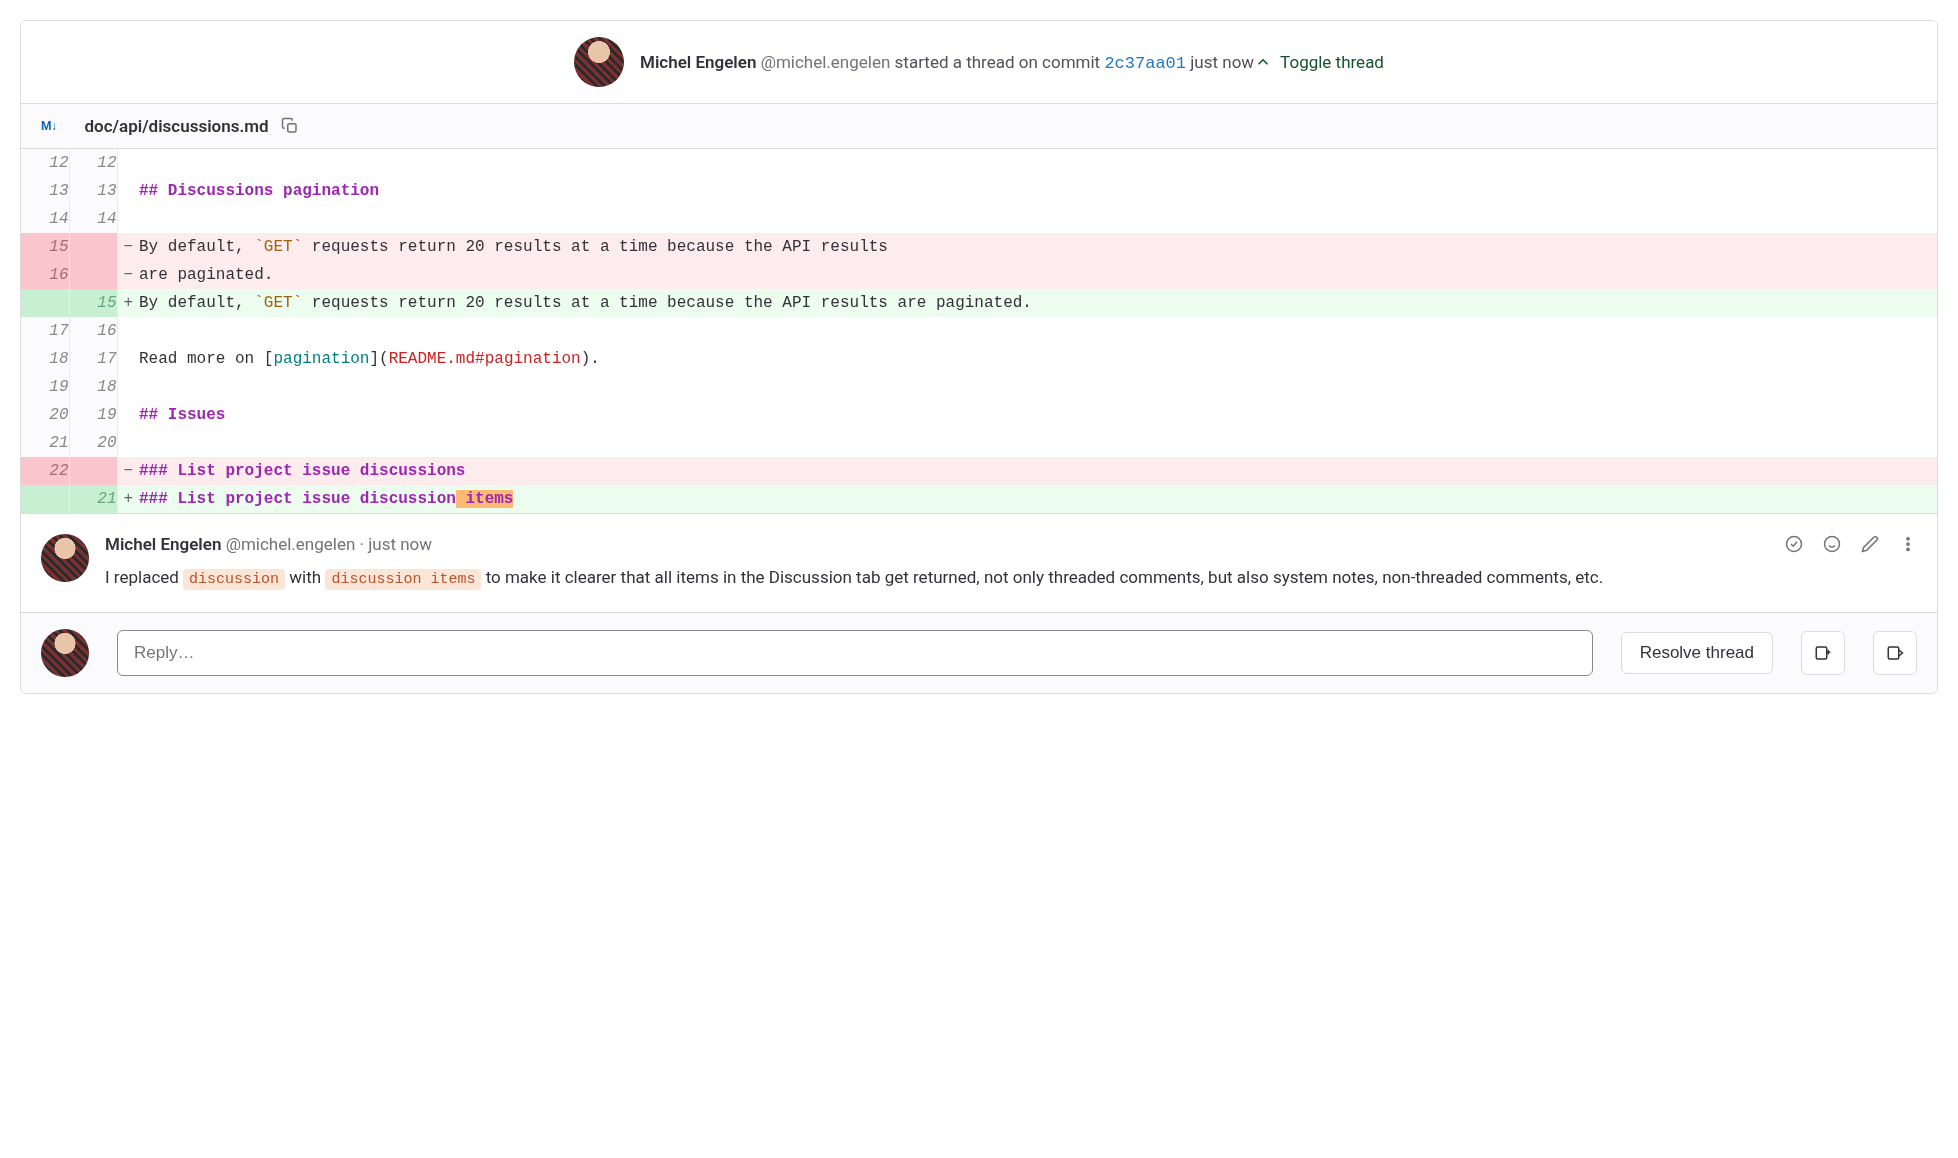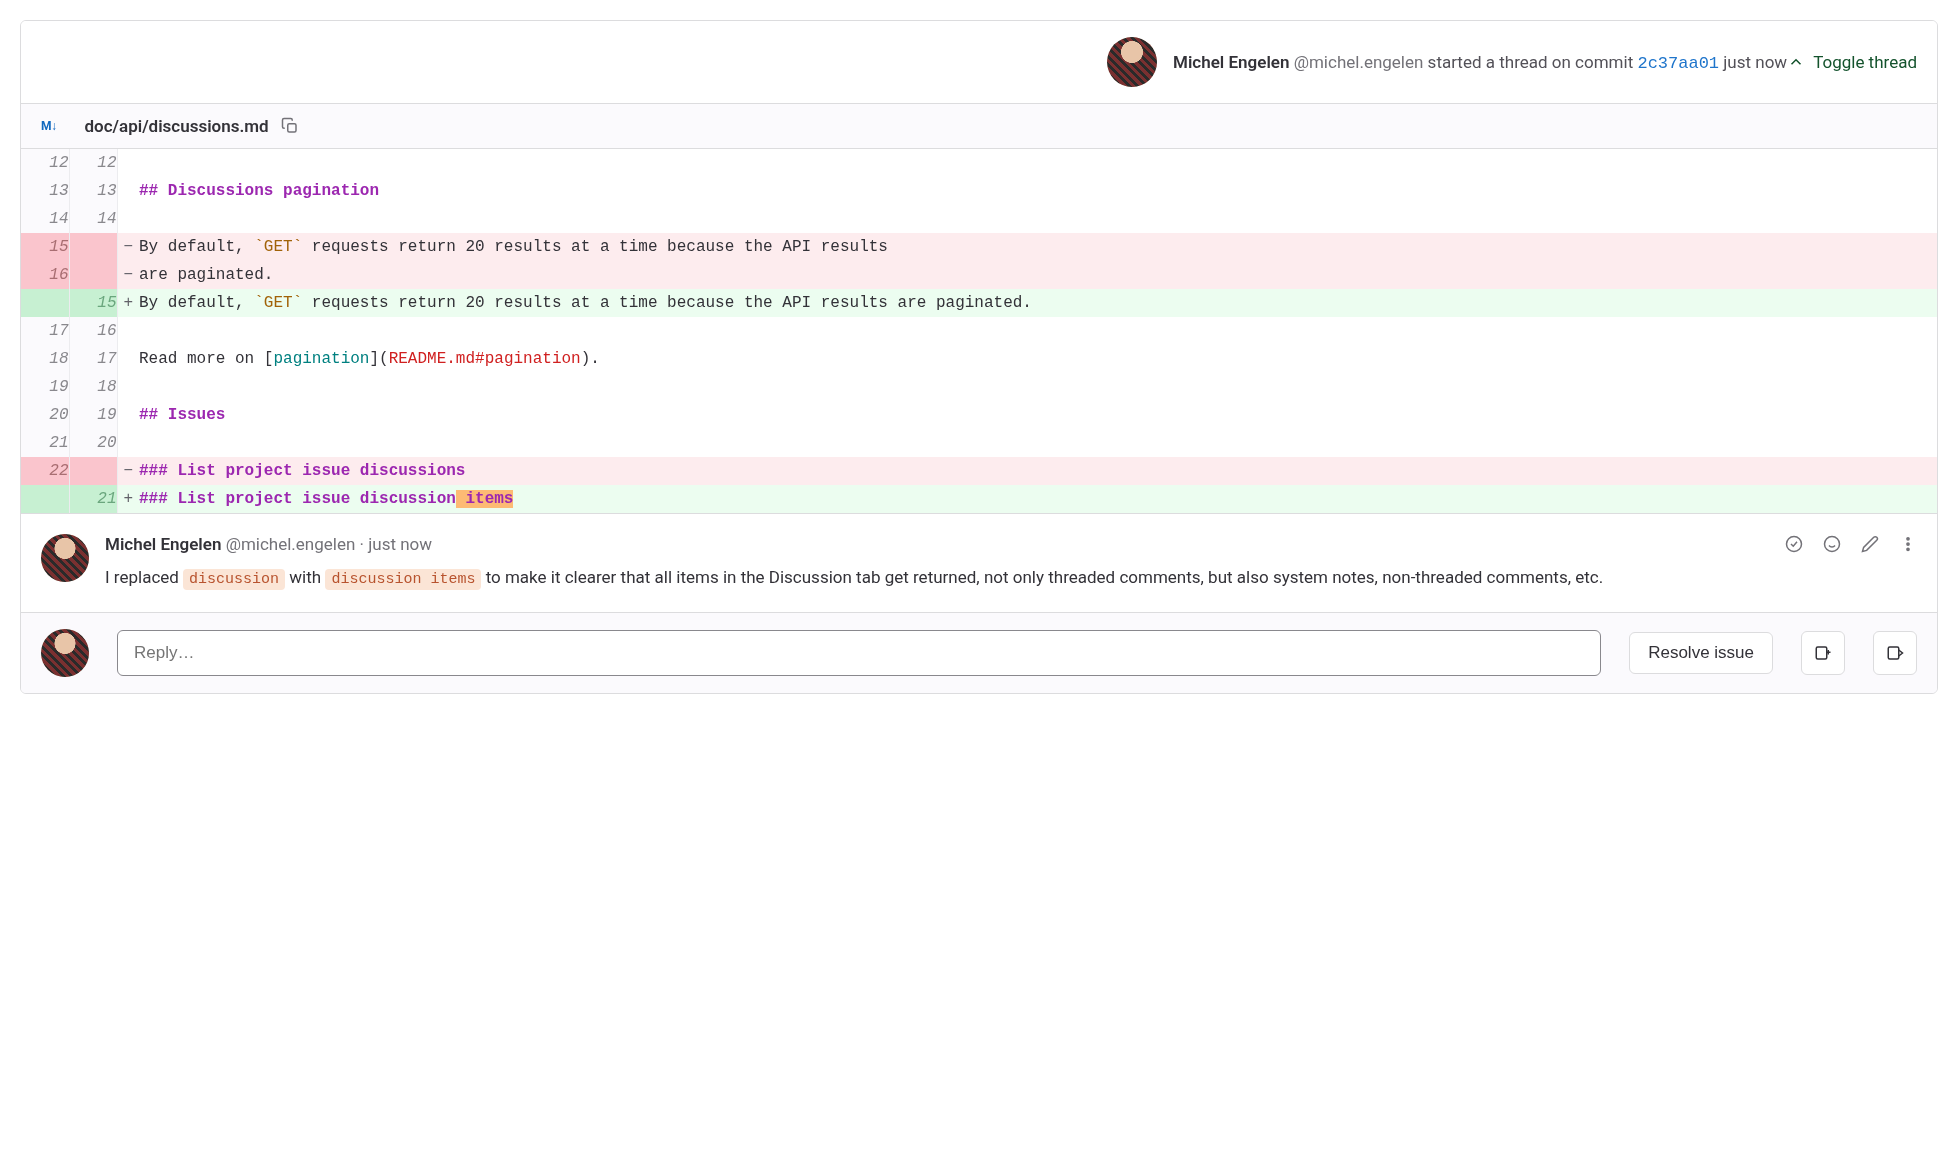--- a/index.html
+++ b/index.html
@@ -15,21 +15,21 @@
 }
 .thread-container {
   border: 1px solid #dcdcde;
   border-radius: 6px;
   margin: 20px;
   overflow: hidden;
 }
 .thread-header {
   display: flex;
   align-items: center;
-  justify-content: flex-end;
+  justify-content: center;
   padding: 16px 20px;
   background: #fff;
   border-bottom: 1px solid #dcdcde;
 }
 .thread-header-left {
   display: flex;
   align-items: center;
   gap: 16px;
 }
 .avatar {
@@ -408,21 +408,21 @@
         <span>I replaced </span><span class="inline-code">discussion</span><span> with </span><span class="inline-code">discussion items</span><span> to make it clearer that all items in the Discussion tab get returned, not only threaded comments, but also system notes, non-threaded comments, etc.</span>
       </div>
     </div>
   </div>
 
   <div class="reply-block">
     <div class="avatar avatar-small">
         <div class="avatar-inner"></div>
       </div>
     <input class="reply-input" placeholder="Reply…" style="">
-    <button class="btn">Resolve issue</button>
+    <button class="btn">Resolve thread</button>
     <button class="btn btn-icon">
       <svg class="icon-svg" viewBox="0 0 24 24">
           <rect x="3" y="4" width="14" height="16" rx="2"></rect>
           <line x1="19" y1="8" x2="19" y2="14"></line>
           <line x1="16" y1="11" x2="22" y2="11"></line>
         </svg>
     </button>
     <button class="btn btn-icon">
       <svg class="icon-svg" viewBox="0 0 24 24">
           <rect x="3" y="4" width="14" height="16" rx="2"></rect>

